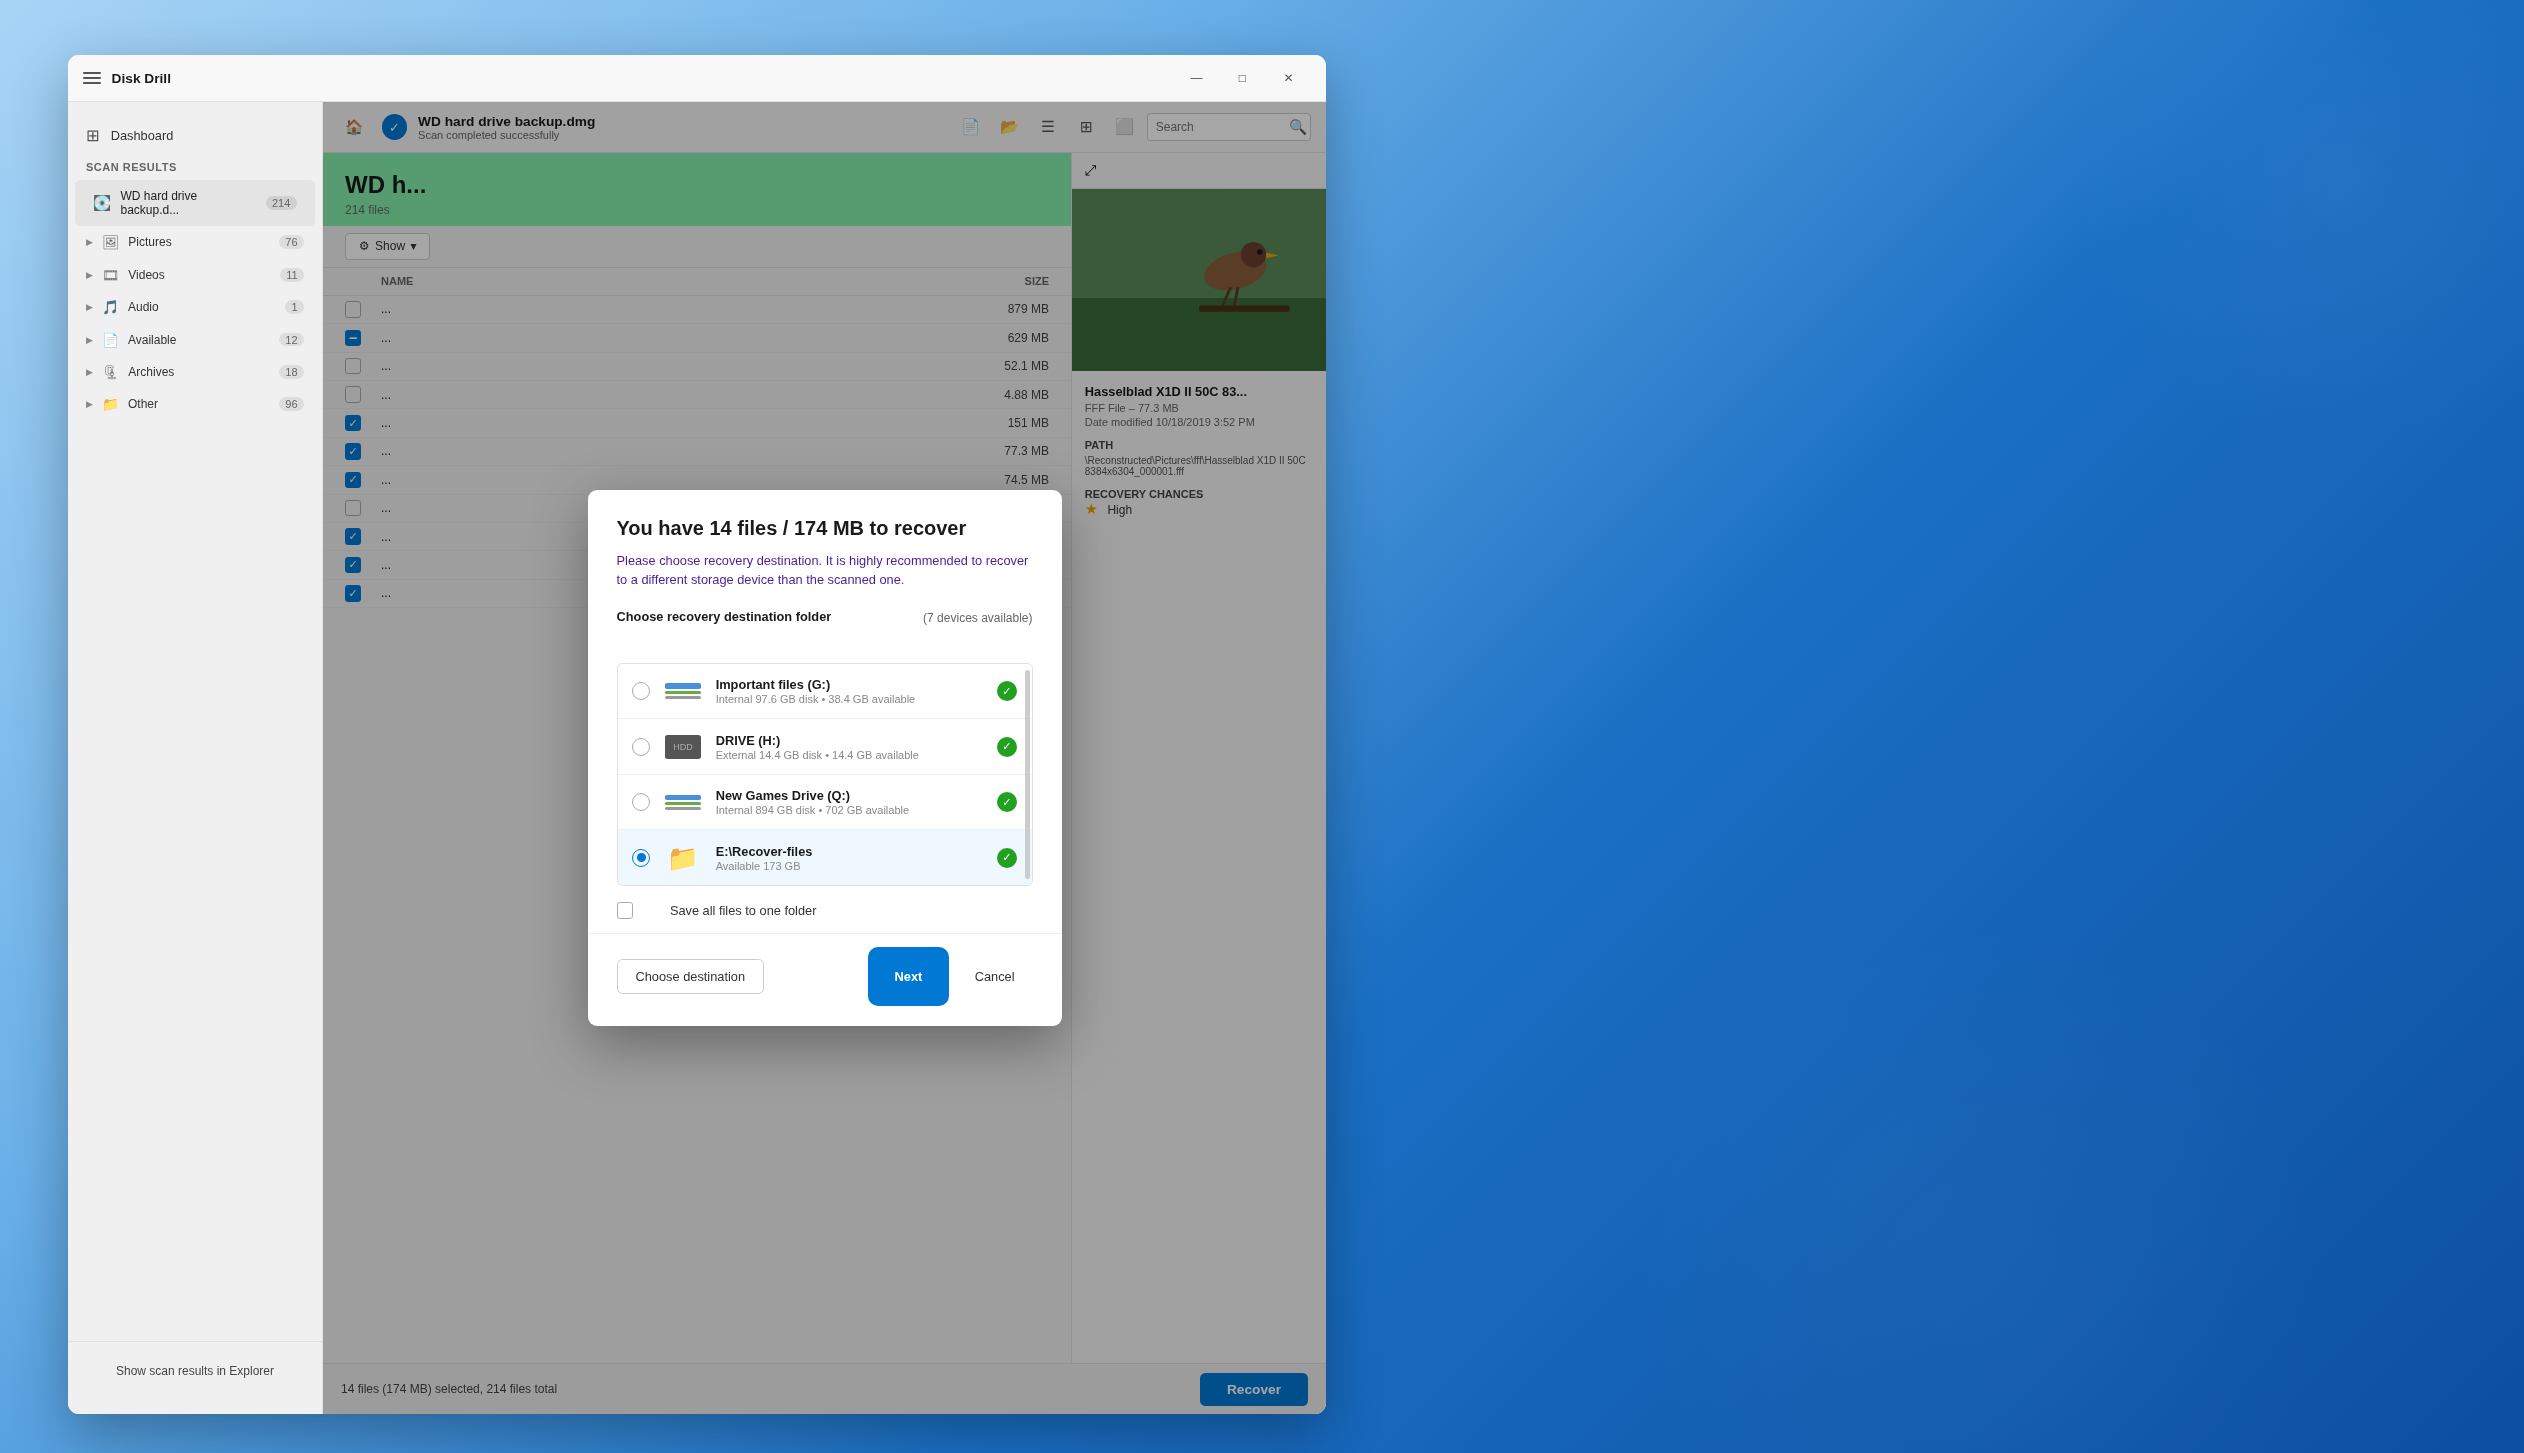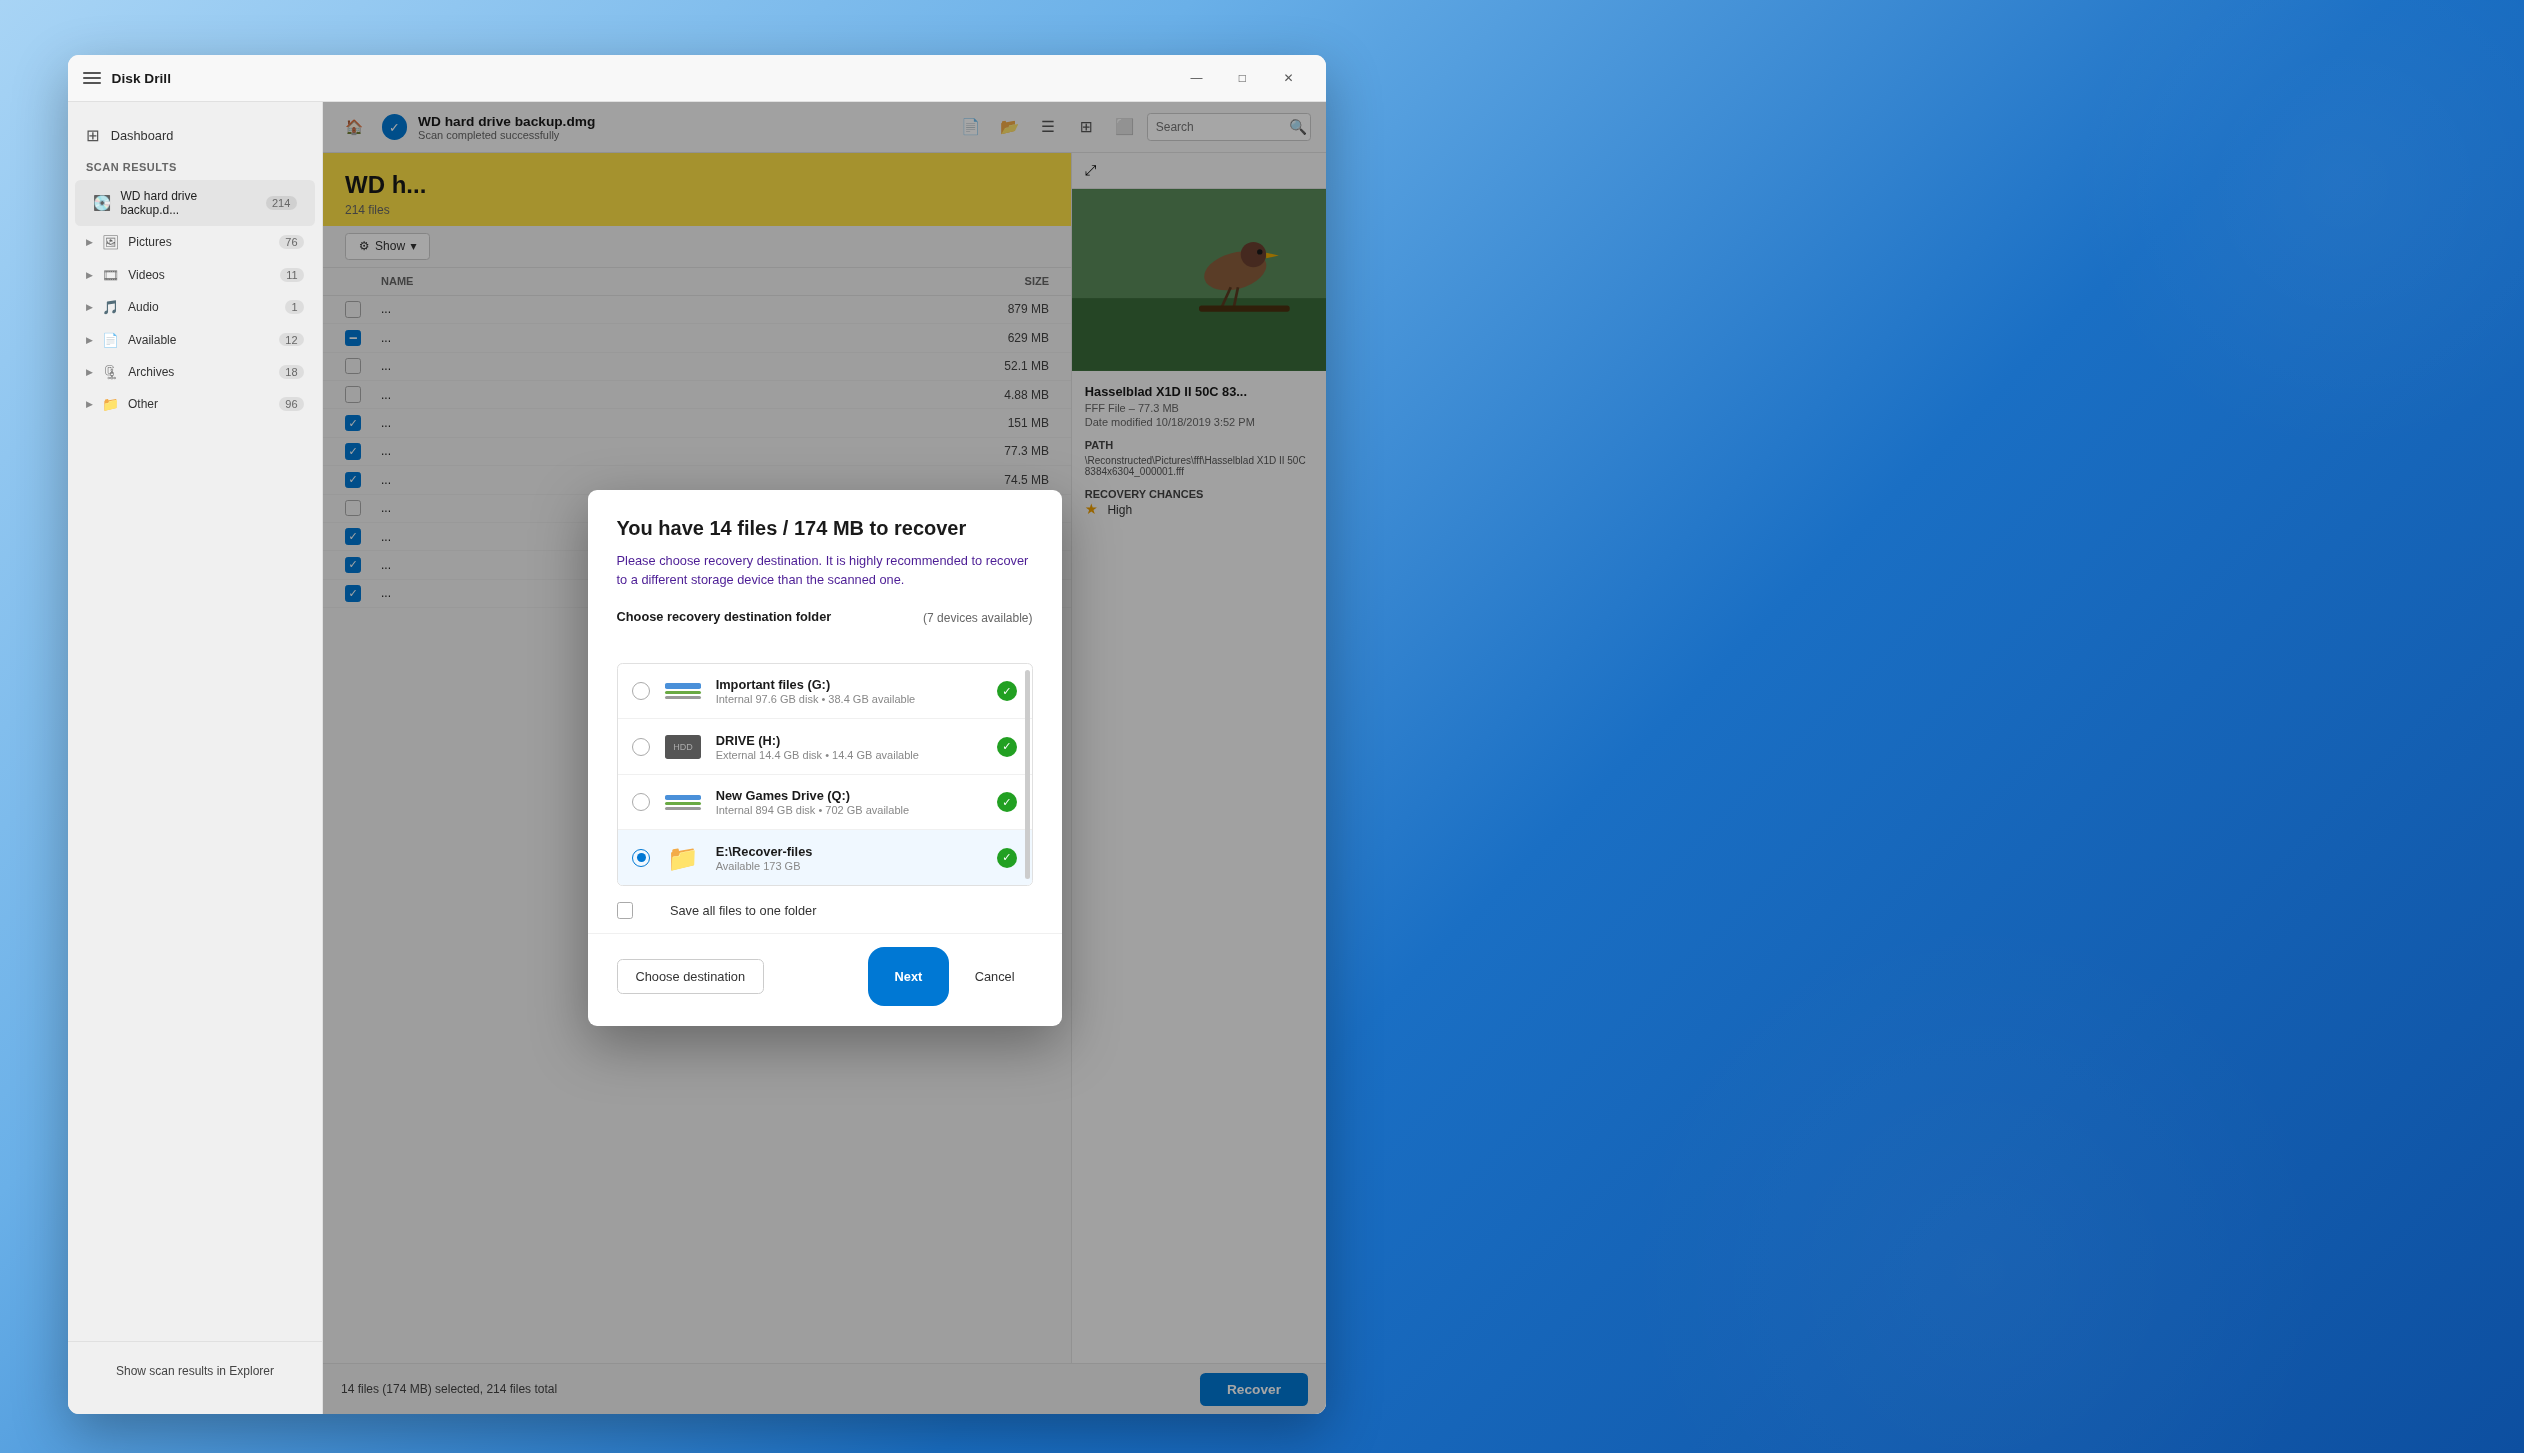--- a/index.html
+++ b/index.html
@@ -241,21 +241,21 @@
       border: none;
       outline: none;
       font-size: 12px;
       width: 128px;
       background: transparent;
     }
 
     
     .content-header {
       padding: 18px 22px 9px;
-      background: #fde047;
+      background: #86efac;
     }
     .content-title {
       font-size: 24px;
       font-weight: 700;
       color: #1a1a1a;
     }
     .content-subtitle {
       font-size: 12px;
       color: #666;
       margin-top: 3.6px;
@@ -556,21 +556,21 @@
       background: white;
       font-size: 12.8px;
       color: #333;
       cursor: pointer;
     }
     .modal-next-btn {
       padding: 22px 27px;
       background: #0078d4;
       color: white;
       border: none;
-      border-radius: 16px;
+      border-radius: 10px;
       font-size: 12.8px;
       font-weight: 600;
       cursor: pointer;
     }
     .modal-cancel-btn {
       padding: 9px 18px;
       border: none;
       background: transparent;
       font-size: 12.8px;
       color: #333;

